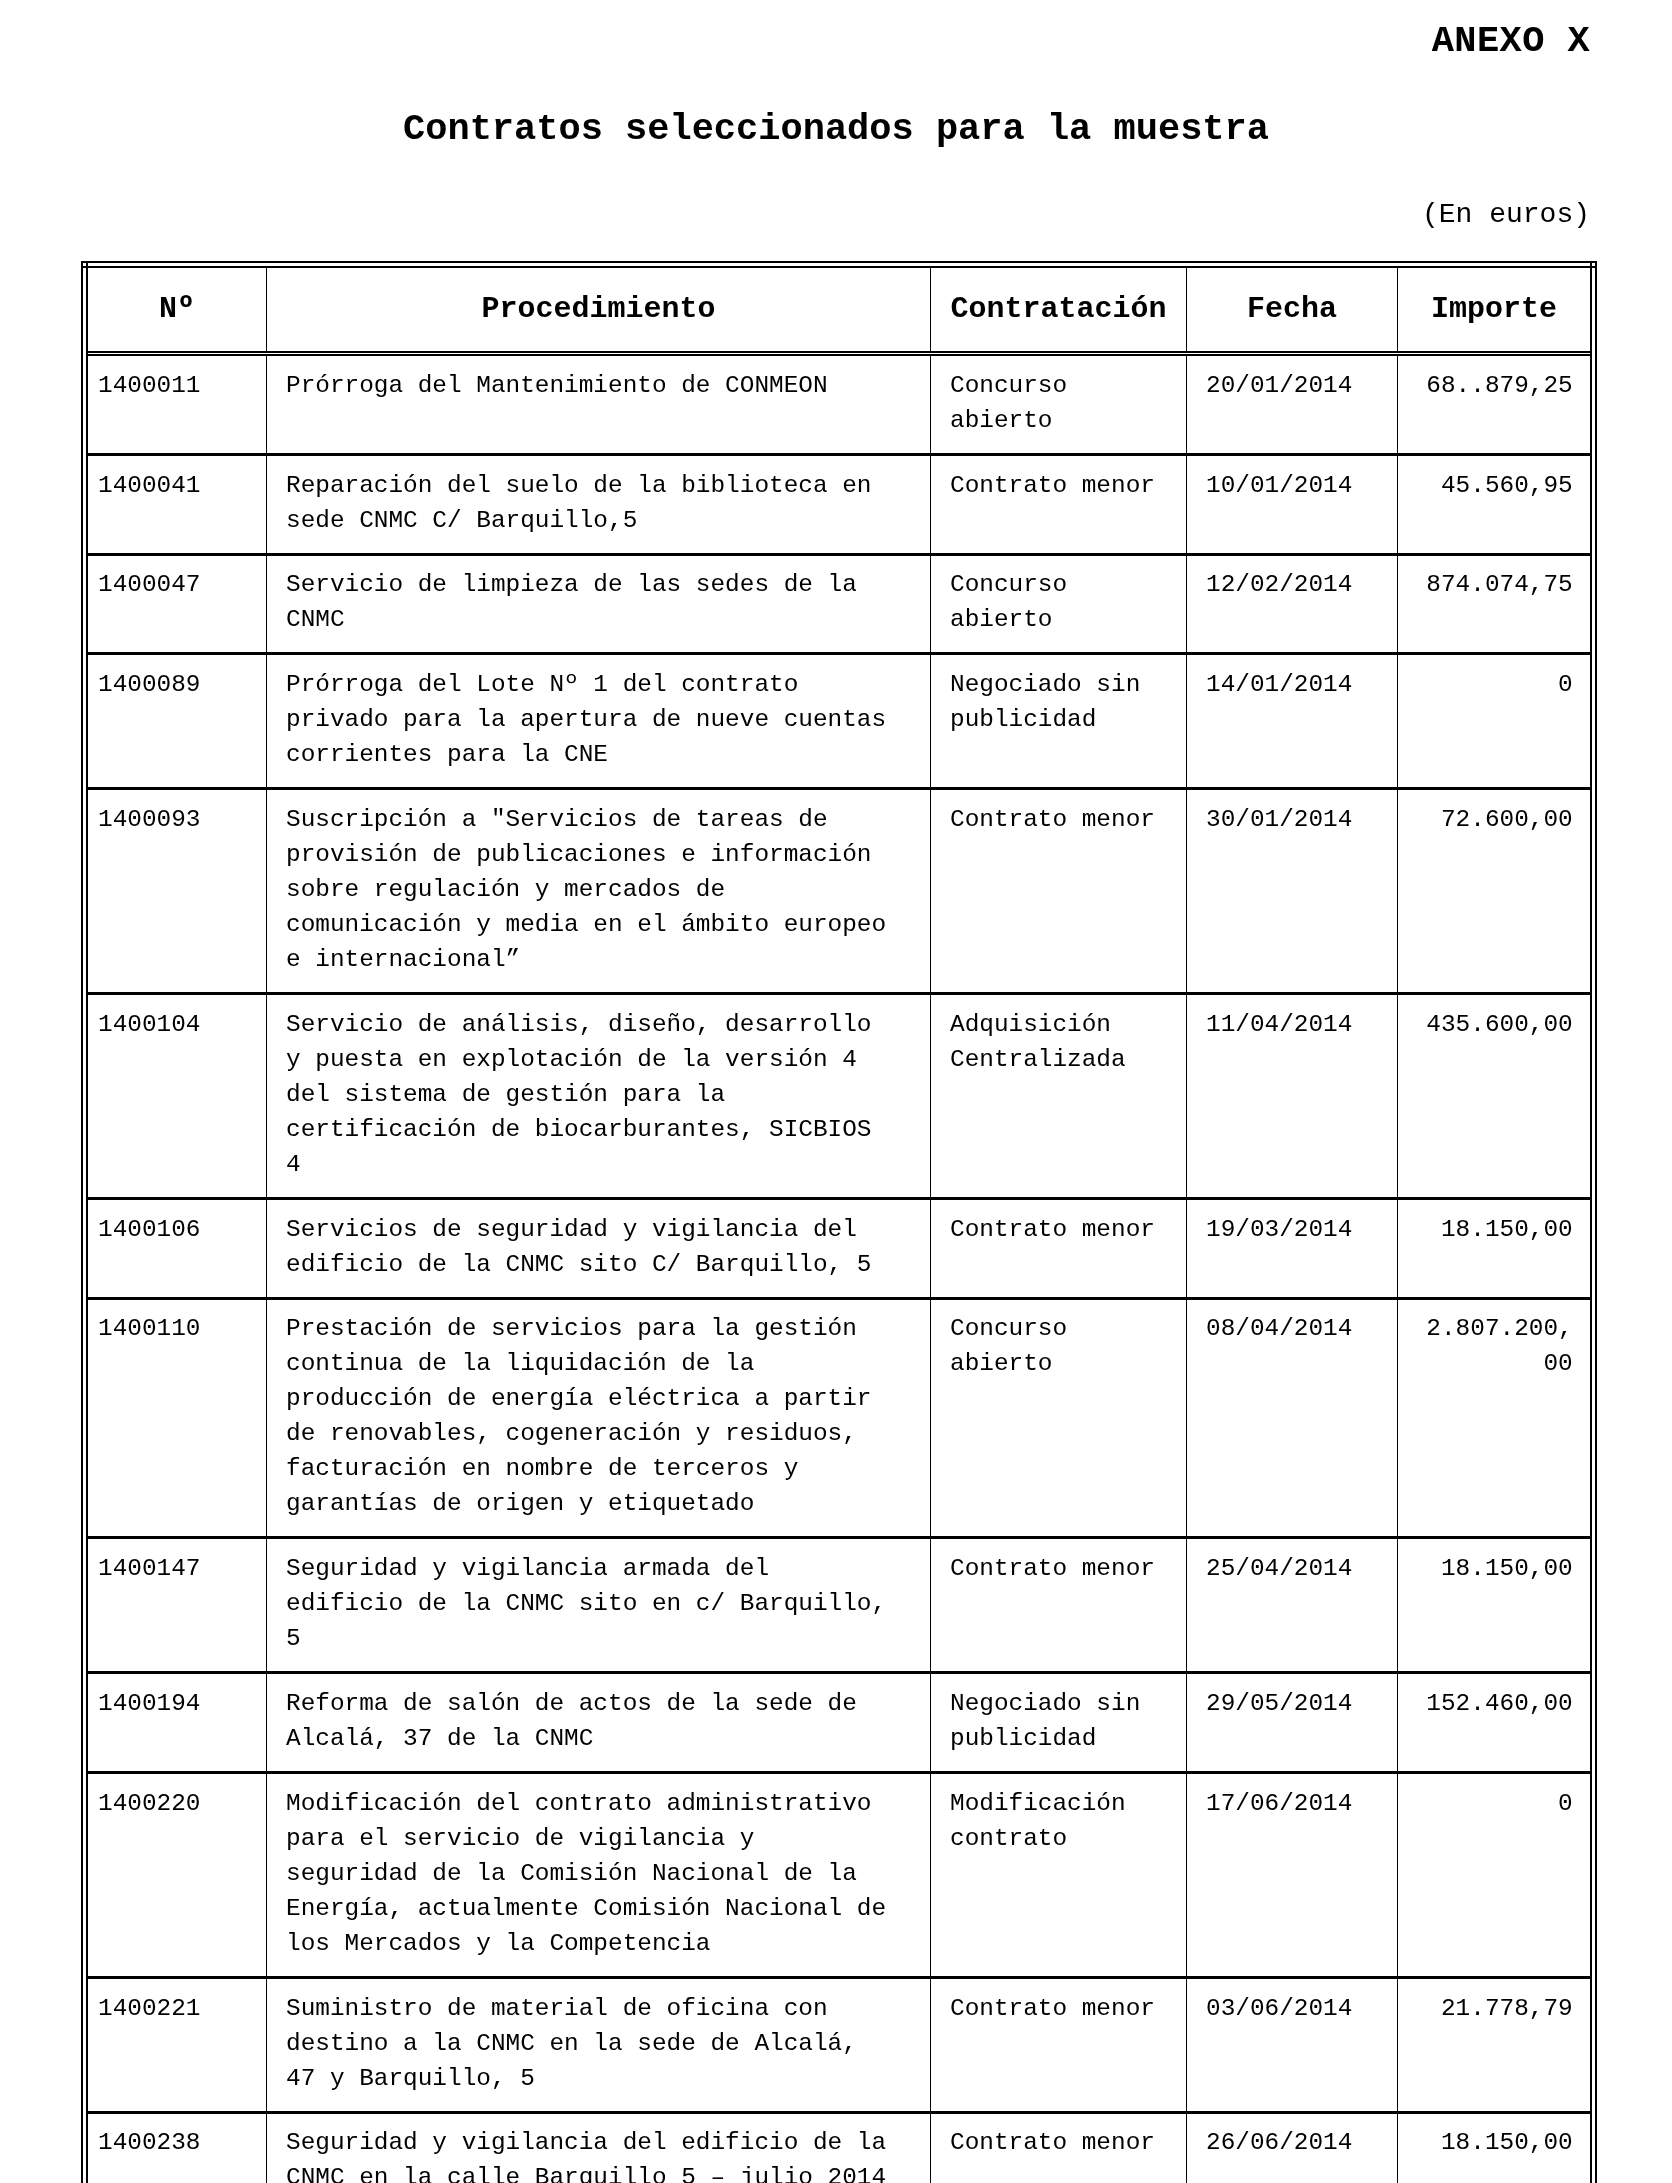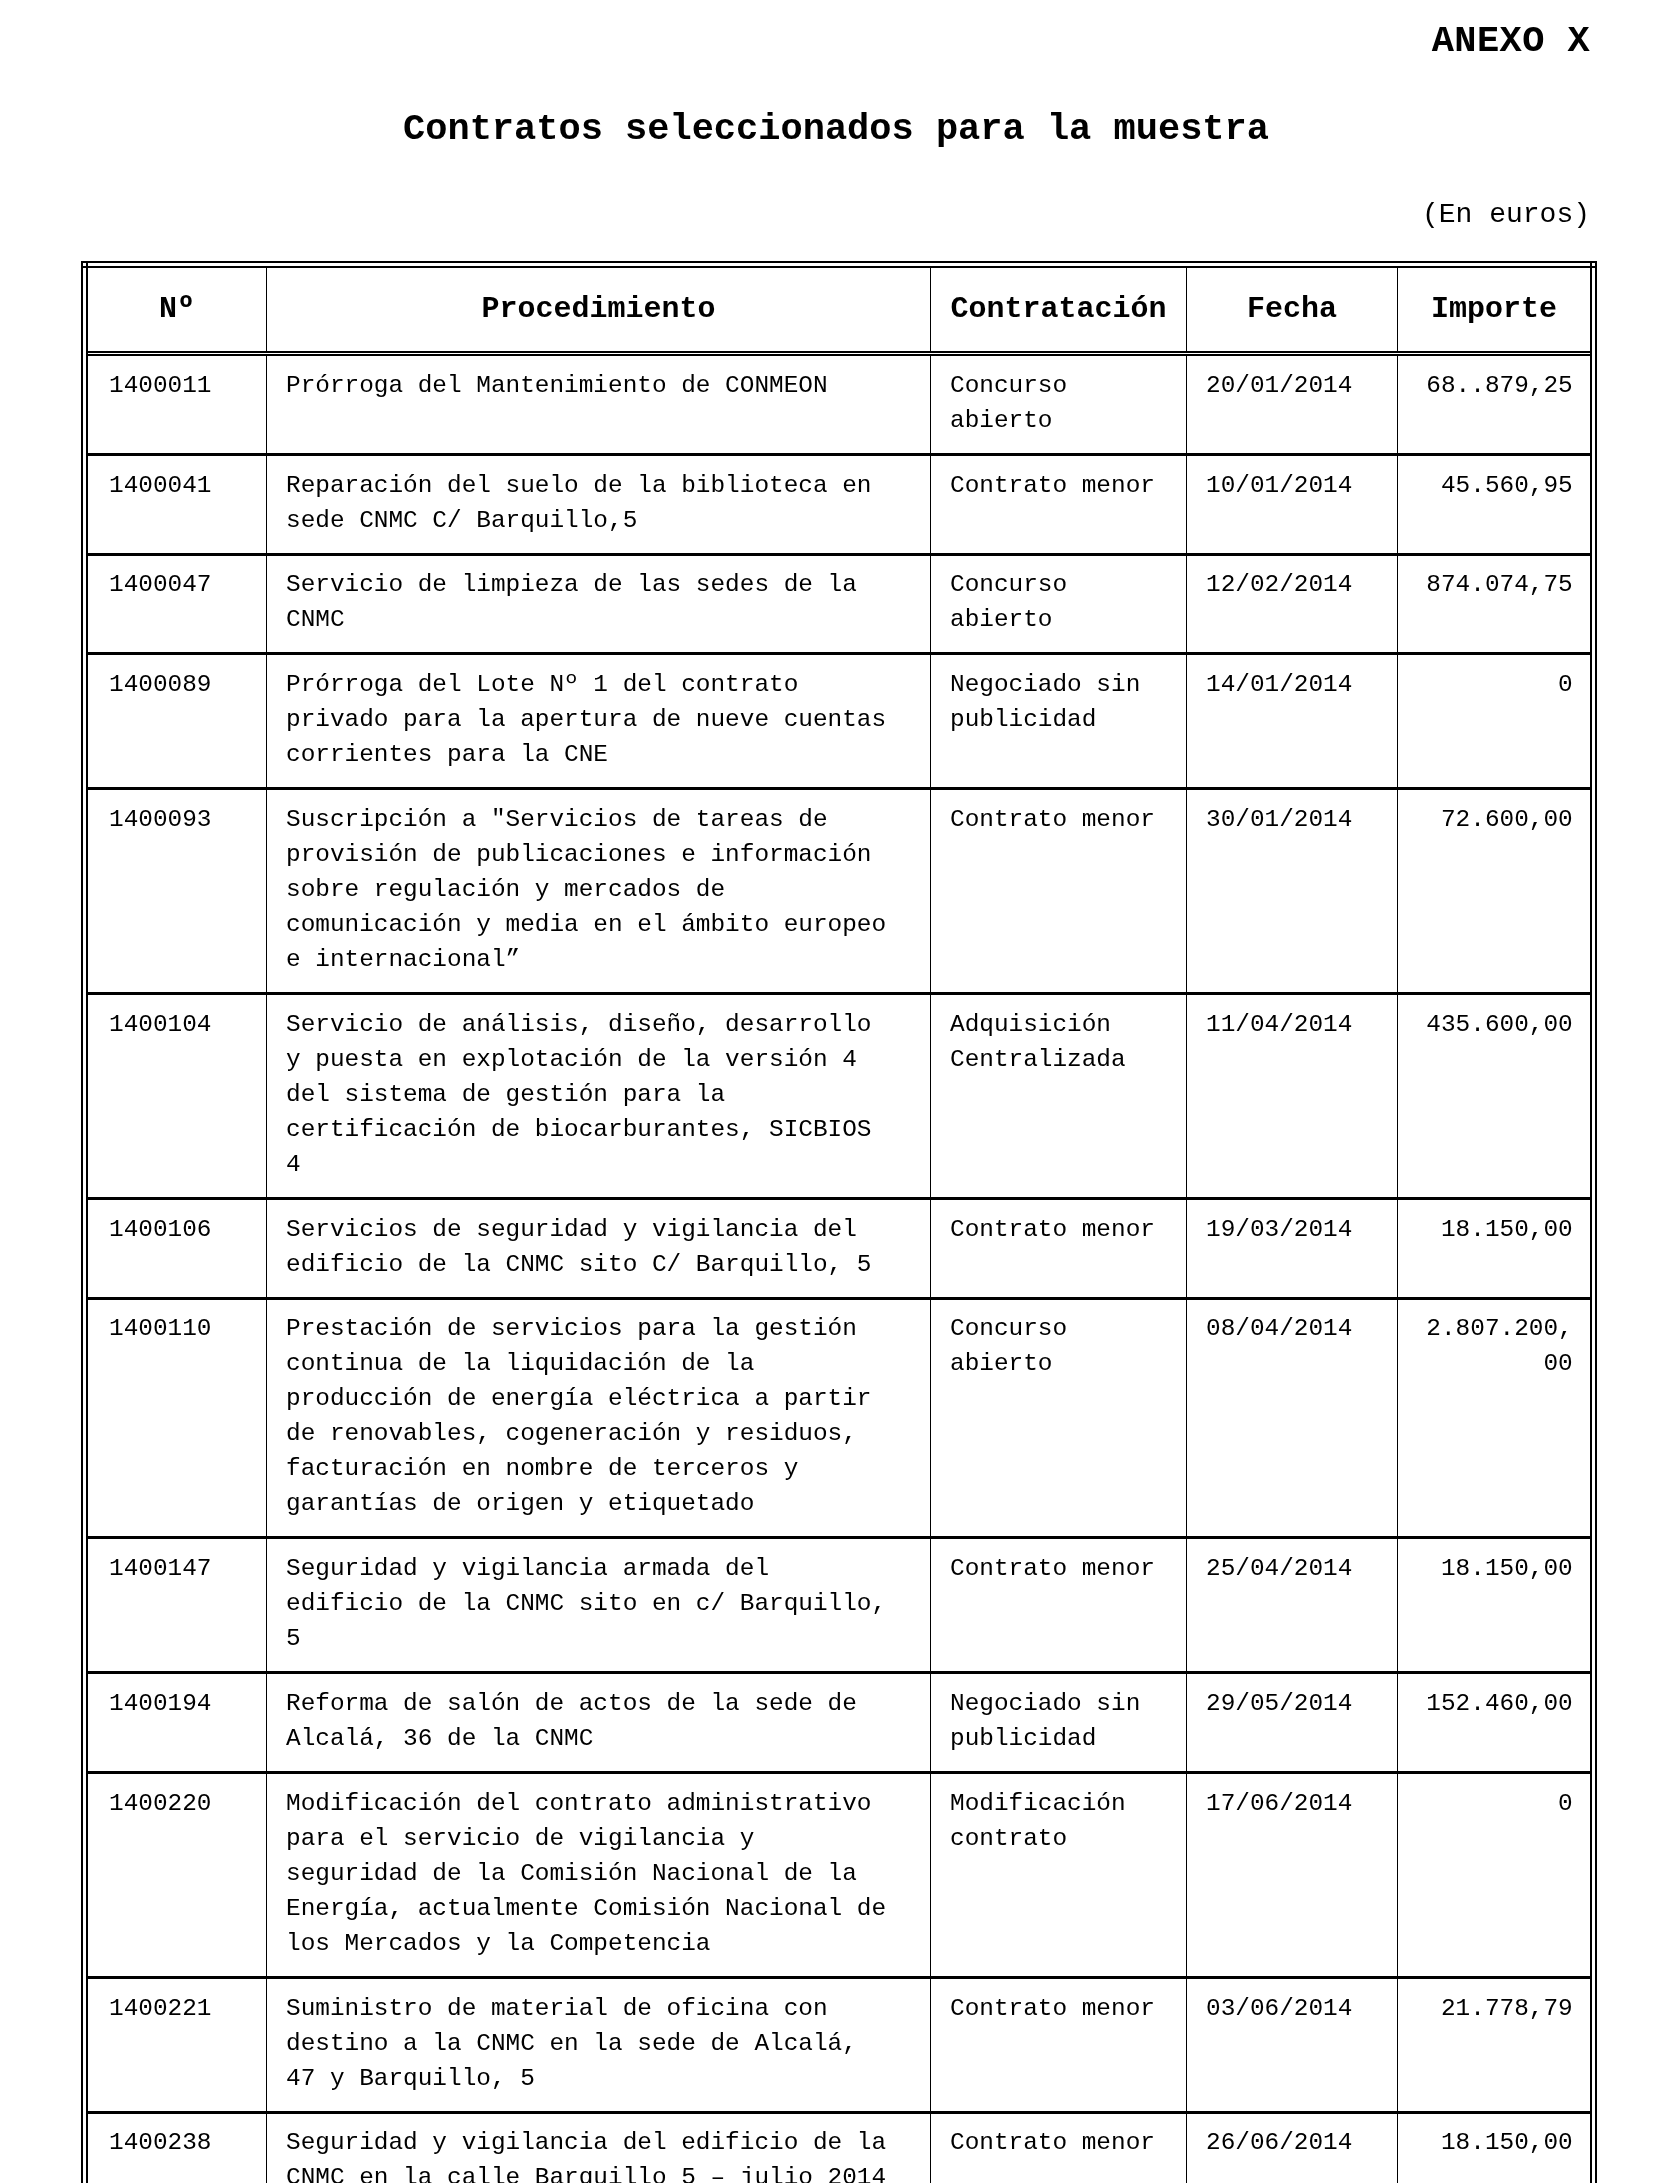--- a/index.html
+++ b/index.html
@@ -58,21 +58,21 @@
     padding: 23.6px 7.9px 25px 7.9px;
     border-bottom: 5.5px double #000000;
   }
   tbody td {
     font-size: 24.4px;
     line-height: 35px;
     padding: 11.8px 19px 15px 19px;
     border-top: 3.1px solid #000000;
   }
   tbody tr:first-child td { border-top: none; }
-  td.c-num  { padding-left: 21px; }
+  td.c-num  { padding-left: 10px; }
   td.c-proc { padding-right: 31px; }
   td.c-imp  { text-align: right; padding-right: 17.3px; margin-top: 8px; }
 </style>
 </head>
 <body>
 
 <div class="page">
 
   <div class="annex">ANEXO X</div>
 
@@ -156,21 +156,21 @@
   </tr>
         <tr>
     <td class="c-num">1400147</td>
     <td class="c-proc">Seguridad y vigilancia armada del edificio de la CNMC sito en c/ Barquillo, 5</td>
     <td class="c-contr">Contrato menor</td>
     <td class="c-fecha">25/04/2014</td>
     <td class="c-imp">18.150,00</td>
   </tr>
         <tr>
     <td class="c-num">1400194</td>
-    <td class="c-proc">Reforma de salón de actos de la sede de Alcalá, 36 de la CNMC</td>
+    <td class="c-proc">Reforma de salón de actos de la sede de Alcalá, 37 de la CNMC</td>
     <td class="c-contr">Negociado sin publicidad</td>
     <td class="c-fecha">29/05/2014</td>
     <td class="c-imp">152.460,00</td>
   </tr>
         <tr>
     <td class="c-num">1400220</td>
     <td class="c-proc">Modificación del contrato administrativo para el servicio de vigilancia y seguridad de la Comisión Nacional de la Energía, actualmente Comisión Nacional de los Mercados y la Competencia</td>
     <td class="c-contr">Modificación contrato</td>
     <td class="c-fecha">17/06/2014</td>
     <td class="c-imp">0</td>

